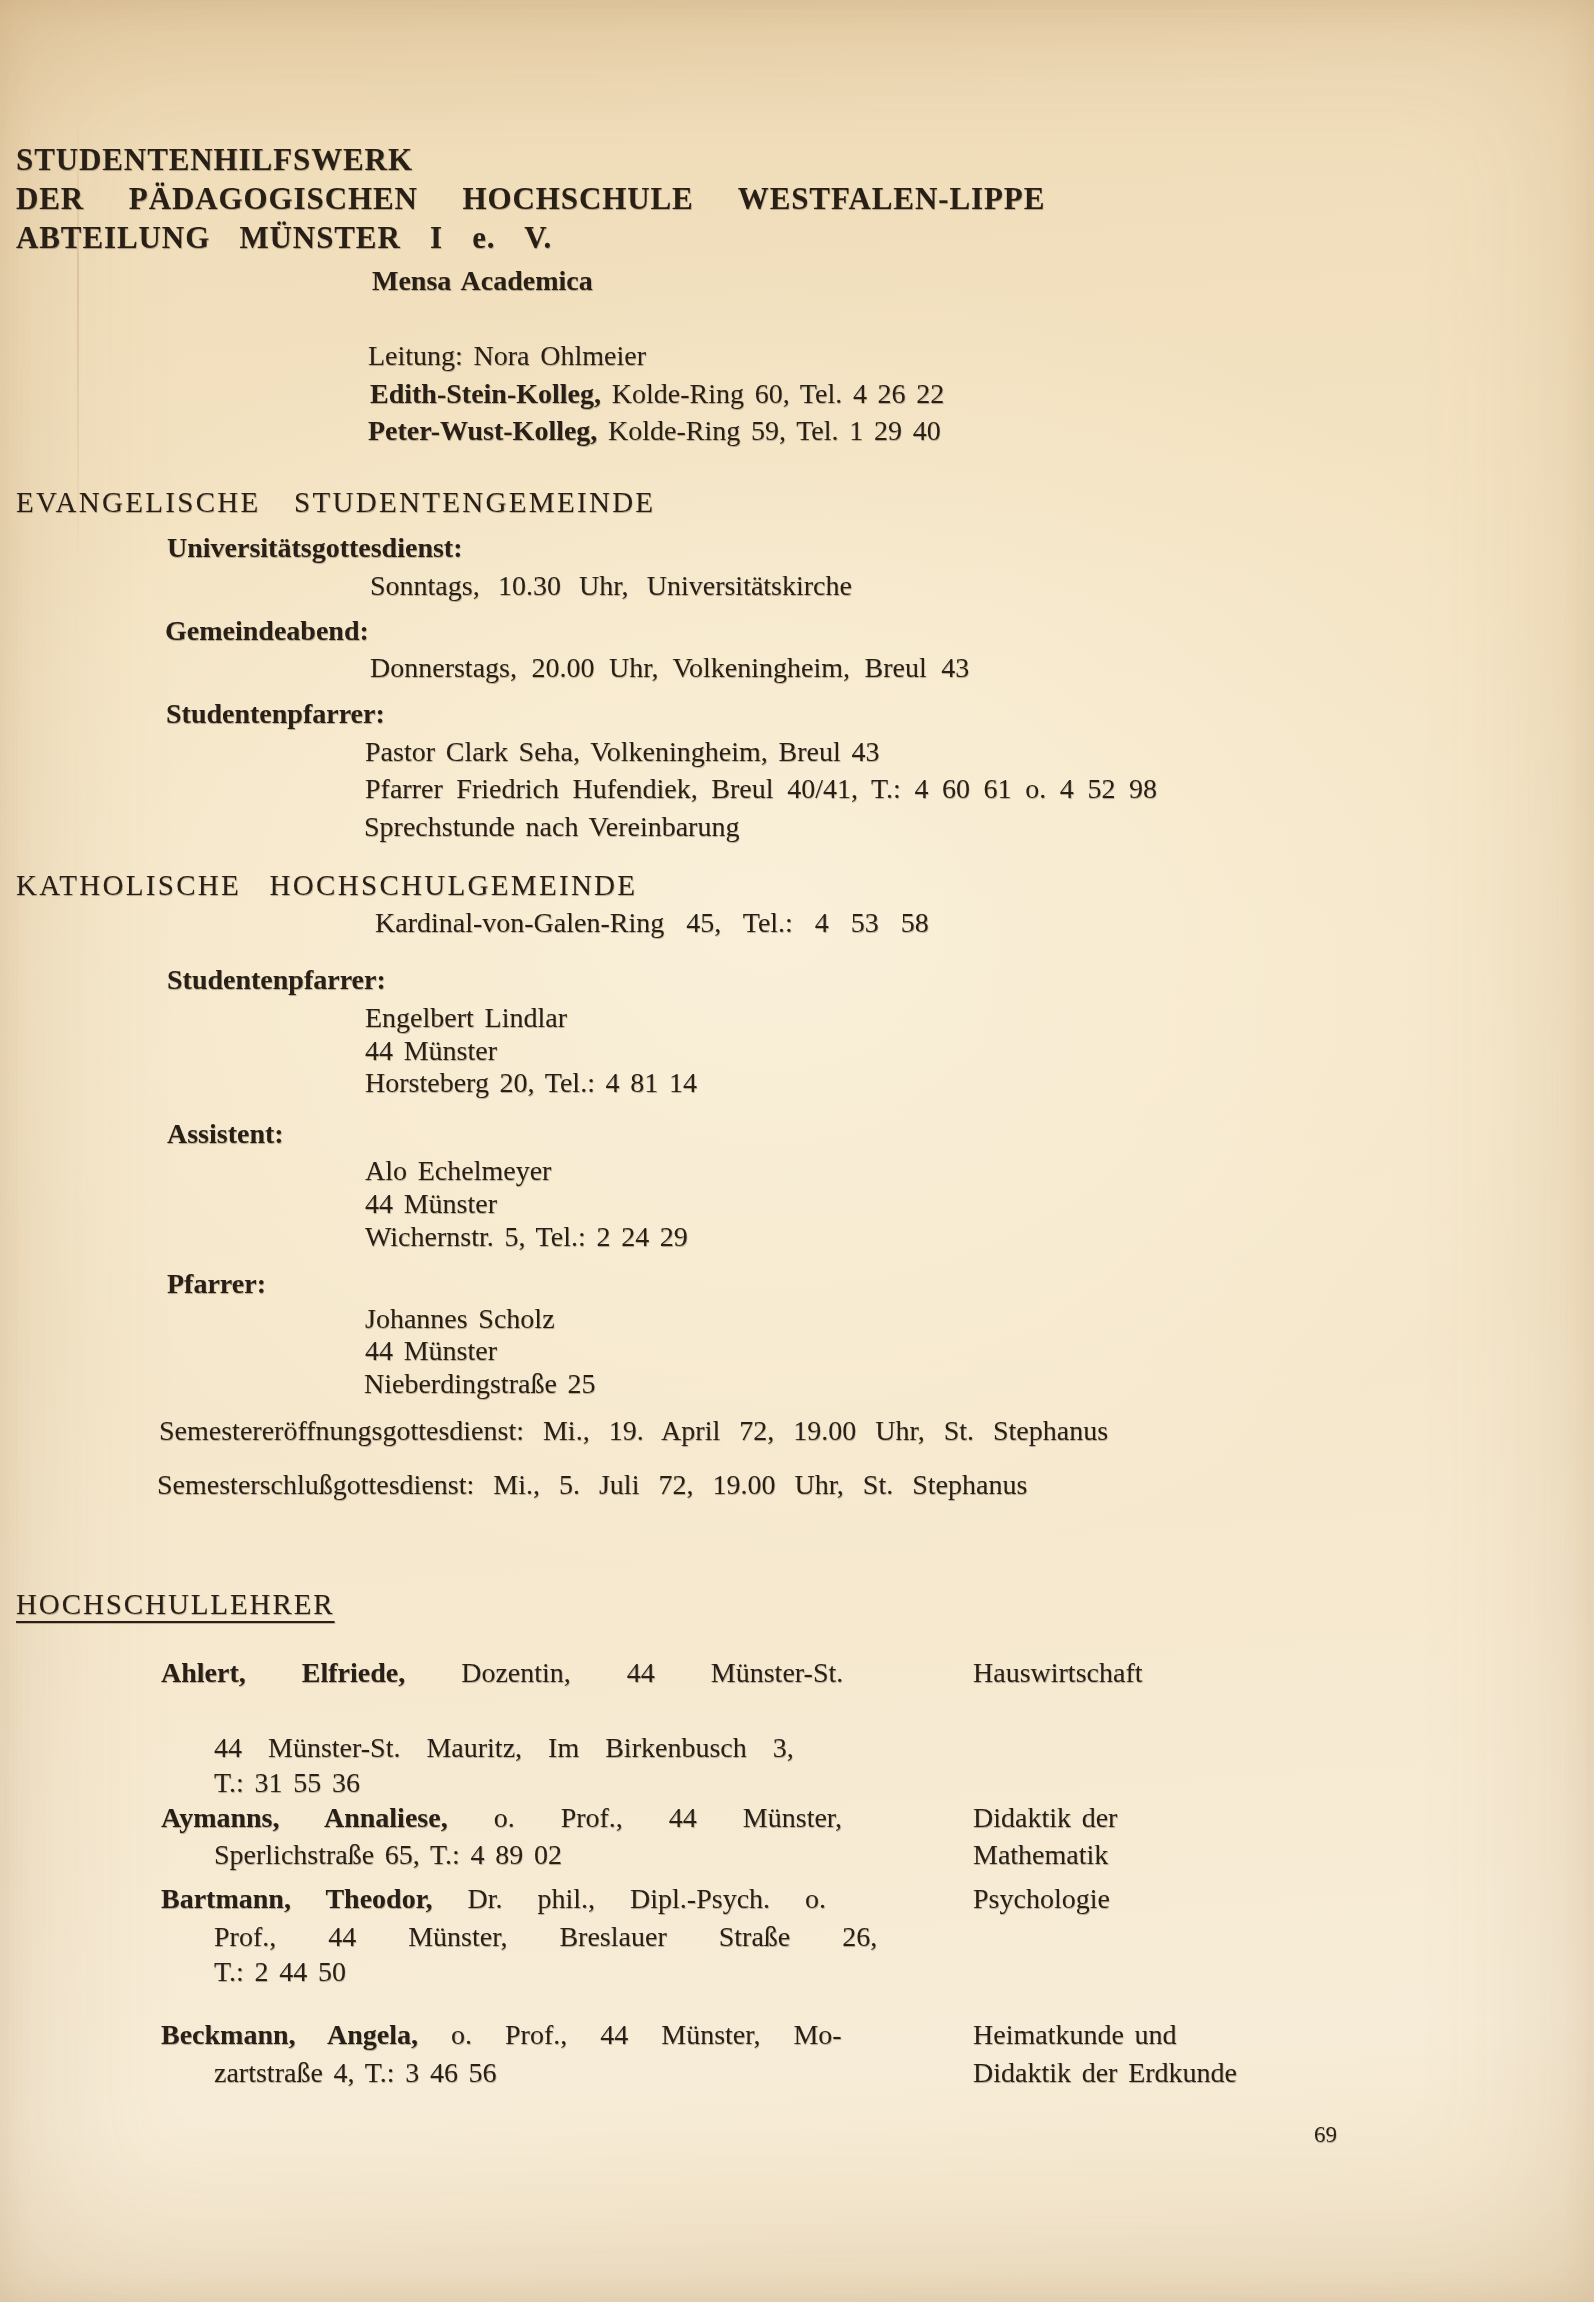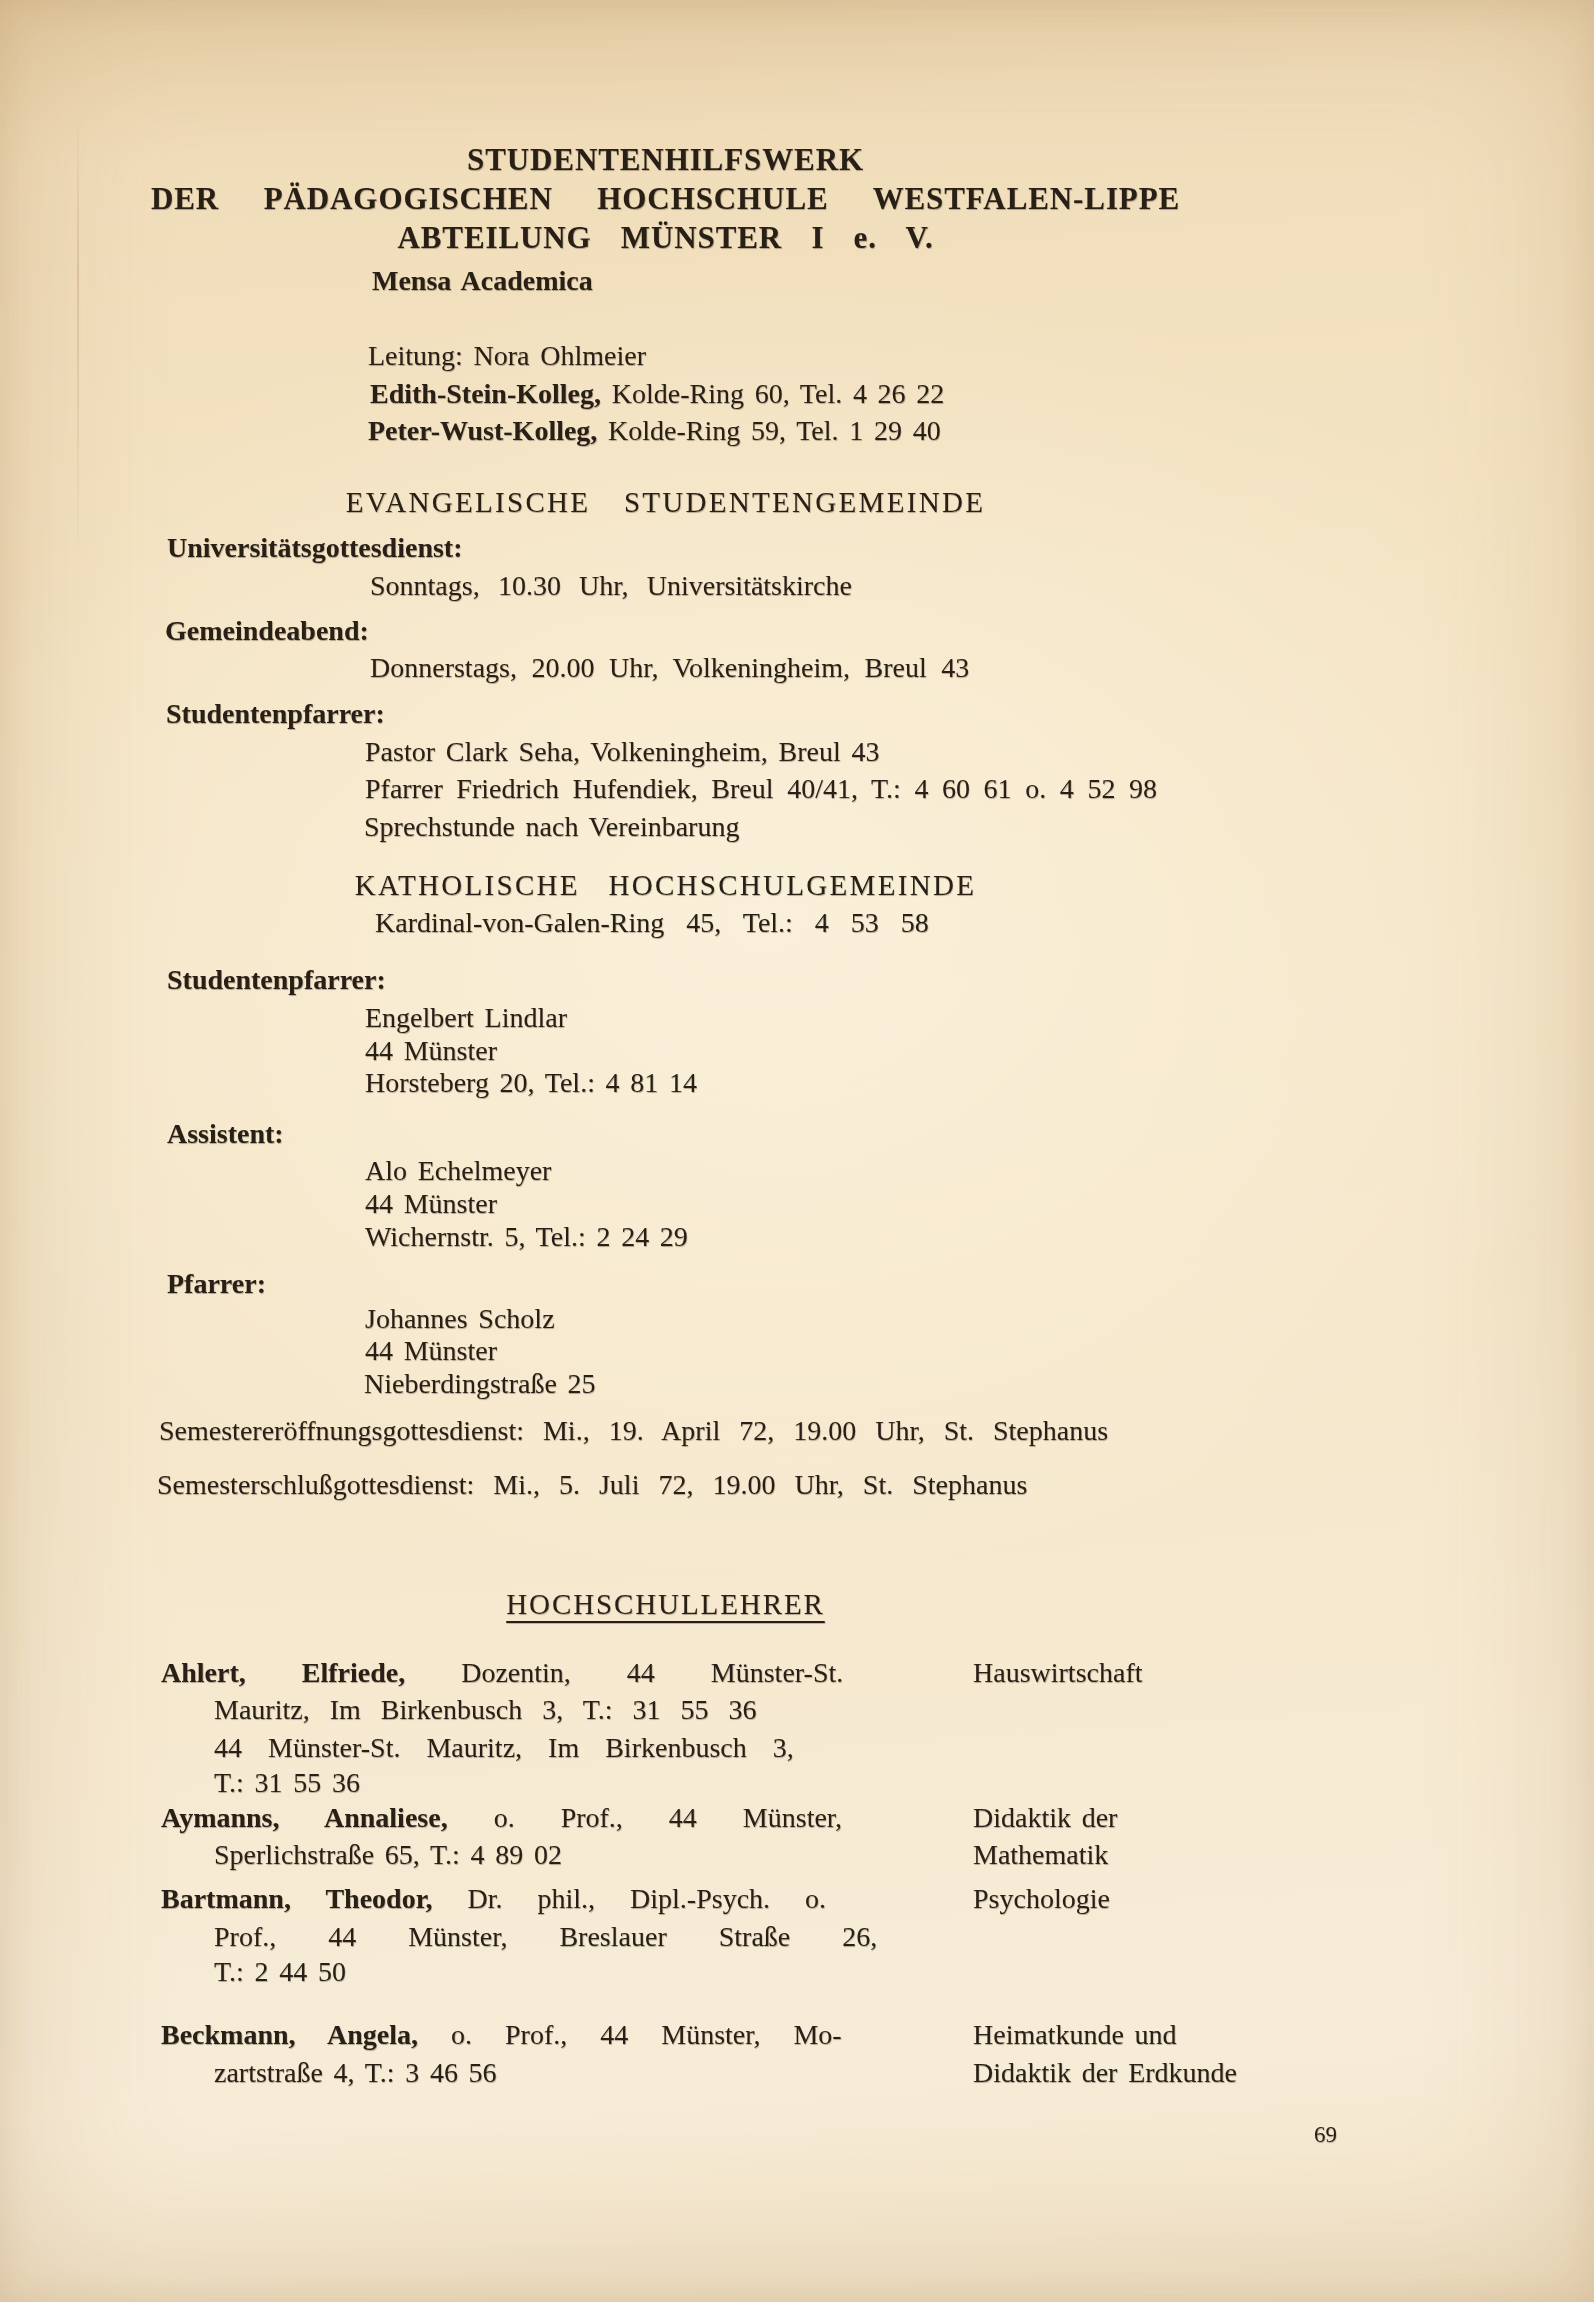--- a/index.html
+++ b/index.html
@@ -25,21 +25,21 @@
   }
   .ln {
     position: absolute;
     font-size: 28px;
     line-height: 37px;
     white-space: nowrap;
     word-spacing: 3.7px;
     text-shadow: 0.6px 0.8px 0.7px rgba(58,40,24,0.35);
   }
   .b { font-weight: bold; }
-  .ctr { left: 6px; width: 1319px; text-align: center; }
+  .ctr { left: 16px; width: 1319px; text-align: left; }
   .th { font-weight: bold; font-size: 31px; word-spacing: 20.6px; letter-spacing: 0.9px; }
   .th2 { word-spacing: 36px; }
   .hd { font-size: 29px; letter-spacing: 2.3px; }
   .hd-ev { word-spacing: 24px; }
   .hd-kath { word-spacing: 19px; }
   .hd-hl { text-decoration: underline; text-underline-offset: 6.6px; text-decoration-thickness: 1.9px; letter-spacing: 1.9px; }
   .j-sonntags { word-spacing: 11.2px; }
   .j-donnerstags { word-spacing: 7.5px; }
   .j-huf { word-spacing: 6.6px; }
   .j-kard { word-spacing: 15px; }
@@ -95,21 +95,20 @@
   <div class="ln" style="top:1300px;left:365px">Johannes Scholz</div>
   <div class="ln" style="top:1332px;left:365px">44 Münster</div>
   <div class="ln" style="top:1365px;left:364px">Nieberdingstraße 25</div>
 
   <div class="ln j-sem" style="top:1412px;left:159px">Semestereröffnungsgottesdienst: Mi., 19. April 72, 19.00 Uhr, St. Stephanus</div>
   <div class="ln j-sem" style="top:1466px;left:157px">Semesterschlußgottesdienst: Mi., 5. Juli 72, 19.00 Uhr, St. Stephanus</div>
 
   <div class="ln ctr hd hd-hl" style="top:1586px">HOCHSCHULLEHRER</div>
 
   <div class="ln j-ahlert" style="top:1654px;left:161px"><span class="b">Ahlert, Elfriede,</span> <span>Dozentin, 44 Münster-St.</span></div>
-  <div class="ln j-ahlert2" style="top:1691px;left:214px">Mauritz, Im Birkenbusch 3, T.: 31 55 36</div>
   <div class="ln j-ahlert3" style="top:1729px;left:214px">44 Münster-St. Mauritz, Im Birkenbusch 3,</div>
   <div class="ln" style="top:1764px;left:214px">T.: 31 55 36</div>
   <div class="ln" style="top:1654px;left:973px">Hauswirtschaft</div>
 
   <div class="ln j-aymanns" style="top:1799px;left:161px"><span class="b">Aymanns, Annaliese,</span> <span>o. Prof., 44 Münster,</span></div>
   <div class="ln" style="top:1836px;left:214px">Sperlichstraße 65, T.: 4 89 02</div>
   <div class="ln" style="top:1799px;left:973px">Didaktik der</div>
   <div class="ln" style="top:1836px;left:973px">Mathematik</div>
 
   <div class="ln j-bartmann1" style="top:1880px;left:161px"><span class="b">Bartmann, Theodor,</span> <span>Dr. phil., Dipl.-Psych. o.</span></div>

